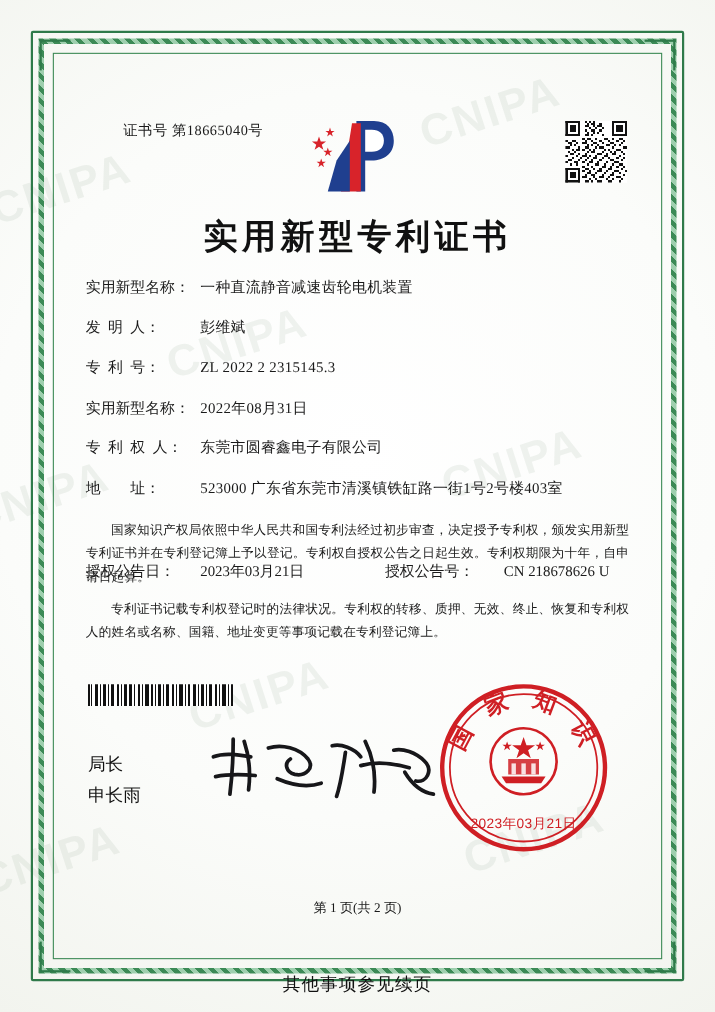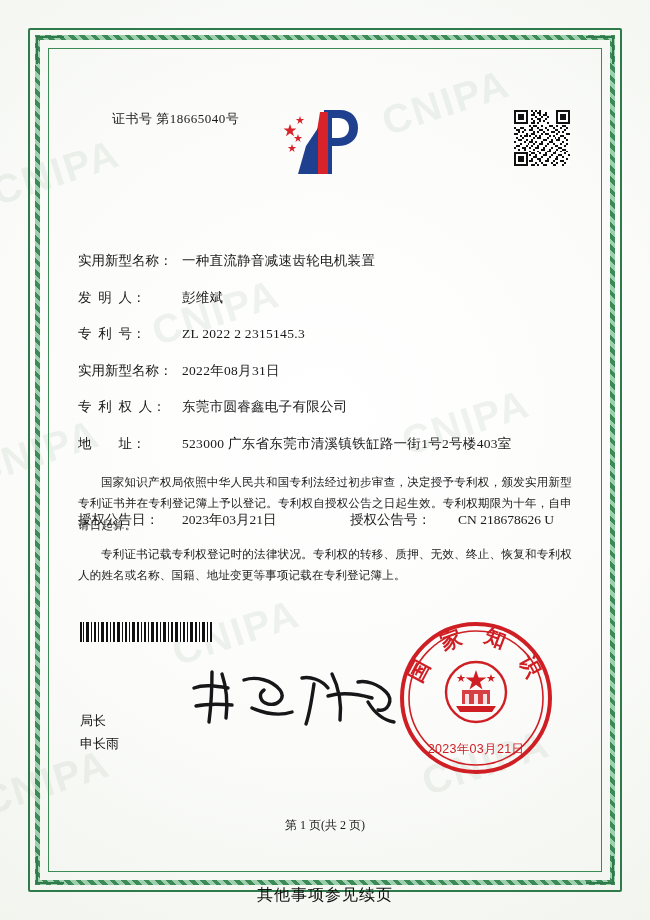--- a/index.html
+++ b/index.html
@@ -180,22 +180,22 @@
     position: absolute;
     left: 18px;
     top: 560px;
     width: 132px;
     height: 20px;
   }
 
   .signature-block {
     position: absolute;
     left: 18px;
-    top: 648px;
-    font-size: 13px;
+    top: 620px;
+    font-size: 16px;
     line-height: 1.75;
     color: #111;
   }
 
   .handwriting {
     position: absolute;
     left: 120px;
     top: 600px;
     width: 230px;
     height: 70px;
@@ -467,20 +467,21 @@
 
         <g fill="#d8232a">
           <polygon points="10,18 11.6,22.6 16.4,22.6 12.5,25.5 14,30.2 10,27.3 6,30.2 7.5,25.5 3.6,22.6 8.4,22.6"></polygon>
           <polygon points="20,10 21,13 24.2,13 21.6,14.9 22.6,18 20,16.1 17.4,18 18.4,14.9 15.8,13 19,13"></polygon>
           <polygon points="18,28 19,31 22.2,31 19.6,32.9 20.6,36 18,34.1 15.4,36 16.4,32.9 13.8,31 17,31"></polygon>
           <polygon points="12,38 13,41 16.2,41 13.6,42.9 14.6,46 12,44.1 9.4,46 10.4,42.9 7.8,41 11,41"></polygon>
         </g>
       </svg>
     </div>
 
+    <div class="title">实用新型专利证书</div>
 
     <div class="fields">
       <div class="field">
         <span class="lbl">实用新型名称：</span>
         <span class="val">一种直流静音减速齿轮电机装置</span>
       </div>
       <div class="field">
         <span class="lbl">发  明  人：</span>
         <span class="val">彭维斌</span>
       </div>

